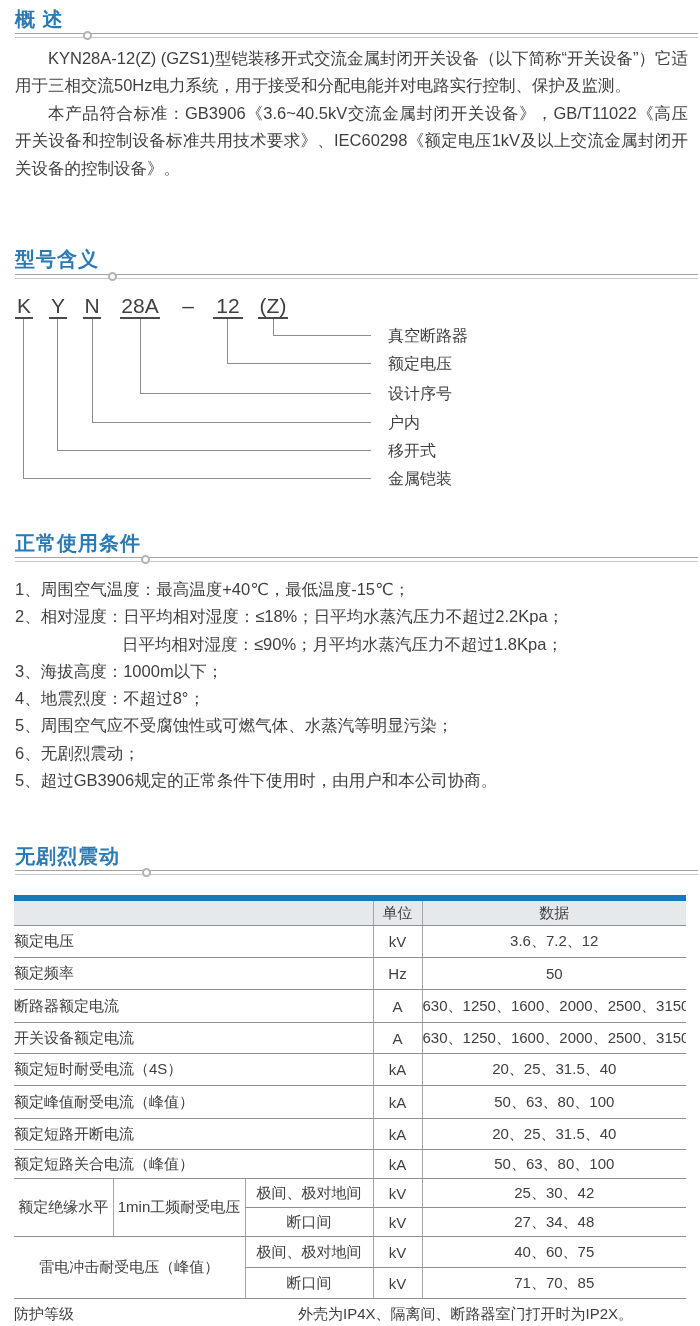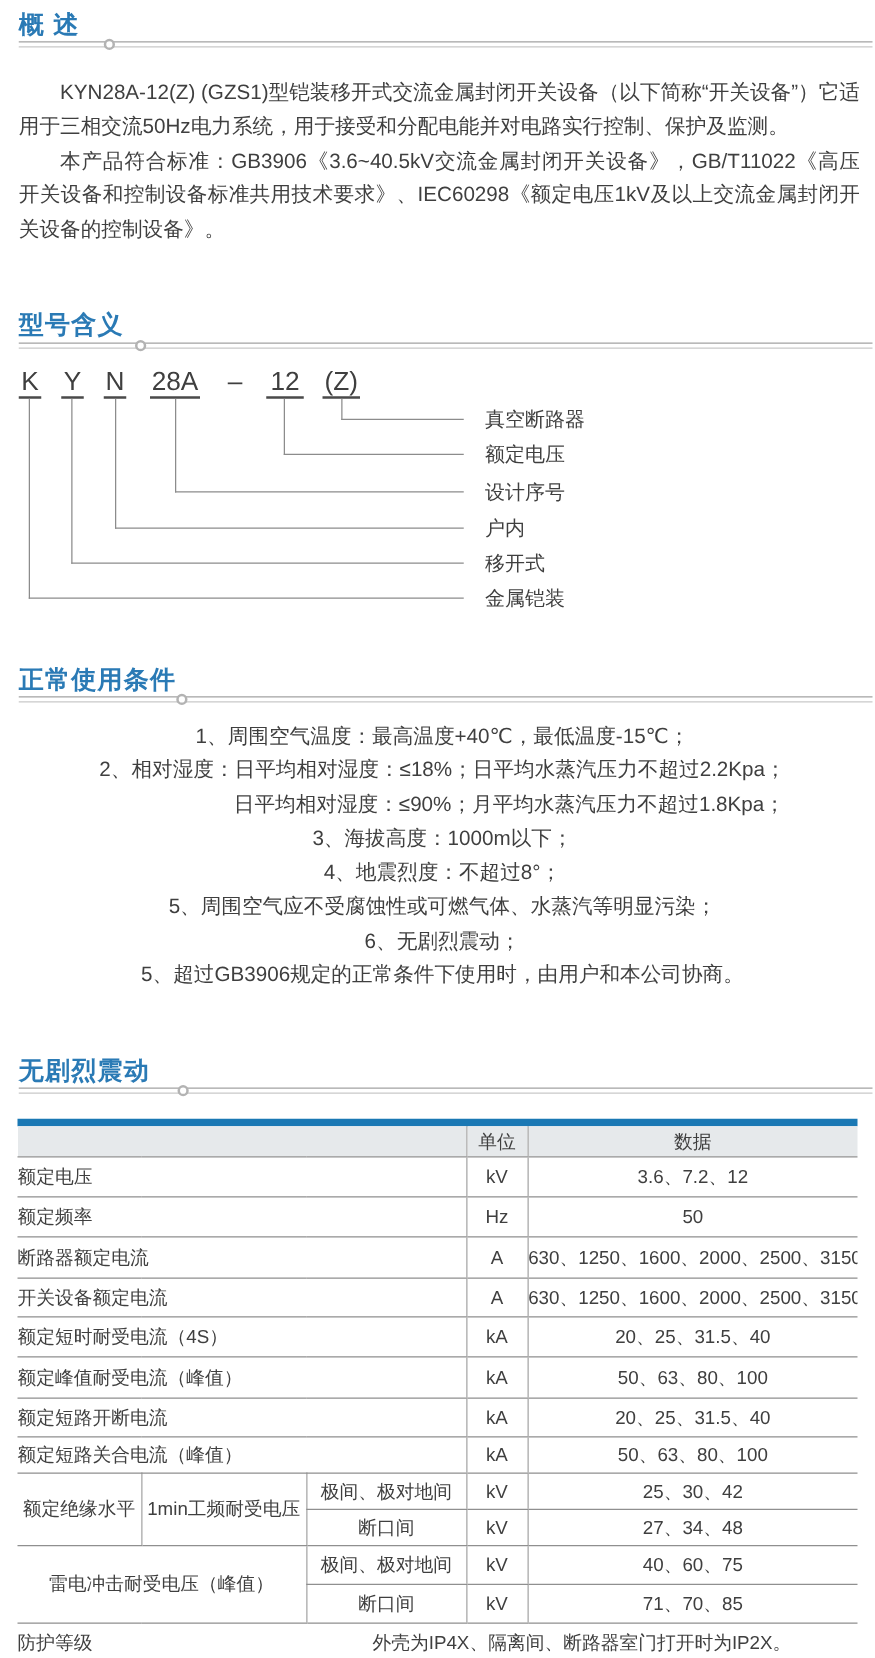--- a/index.html
+++ b/index.html
@@ -23,21 +23,21 @@
   
   .overview-text{position:absolute;left:15px;width:673px;font-size:16.5px;line-height:27.4px;text-align:justify;}
   .overview-text p{margin:0;text-indent:2em;}
   
   .m-char{position:absolute;font-size:21px;color:#3f3f3f;text-align:center;white-space:nowrap;}
   .m-tick{position:absolute;height:2px;background:#4a4a4a;}
   .m-conn{position:absolute;border-left:1px solid #8c8c8c;border-bottom:1px solid #8c8c8c;}
   .m-label{position:absolute;left:388px;font-size:16px;color:#3f3f3f;white-space:nowrap;}
   
   .cond{position:absolute;left:15px;top:576px;width:678px;font-size:16.5px;line-height:27.3px;}
-  .cond div{white-space:nowrap;text-align:center;}
+  .cond div{white-space:nowrap;}
   .cond .indent{padding-left:107px;}
   
   .tbl-wrap{position:absolute;left:14px;top:895px;width:672px;}
   .tbl-bar{height:6px;background:#1a78b4;}
   table.params{
     border-collapse:collapse;table-layout:fixed;width:672px;
     font-size:15px;color:#3f3f3f;
   }
   table.params td,table.params th{
     padding:0;font-weight:normal;border-bottom:1px solid #8f8f8f;
@@ -54,21 +54,21 @@
 </style>
 </head>
 <body>
 
 <div class="page">
 
   <div class="sec-title" style="top:6px;">概 述</div>
   <div class="sec-rule" style="top:33px;"></div>
   <div class="sec-dot" style="left:83px;top:31px;"></div>
 
-  <div class="overview-text" style="top:61px;">
+  <div class="overview-text" style="top:45px;">
     <p>KYN28A-12(Z) (GZS1)型铠装移开式交流金属封闭开关设备（以下简称“开关设备”）它适用于三相交流50Hz电力系统，用于接受和分配电能并对电路实行控制、保护及监测。</p>
     <p>本产品符合标准：GB3906《3.6~40.5kV交流金属封闭开关设备》，GB/T11022《高压开关设备和控制设备标准共用技术要求》、IEC60298《额定电压1kV及以上交流金属封闭开关设备的控制设备》。</p>
   </div>
 
   <div class="sec-title" style="top:246px;text-align:right;">型号含义</div>
   <div class="sec-rule" style="top:274px;"></div>
   <div class="sec-dot" style="left:108px;top:272px;"></div>
 
   <div class="m-char" style="left:15px;top:294px;width:18px;">K</div>
   <div class="m-char" style="left:49px;top:294px;width:18px;">Y</div>

